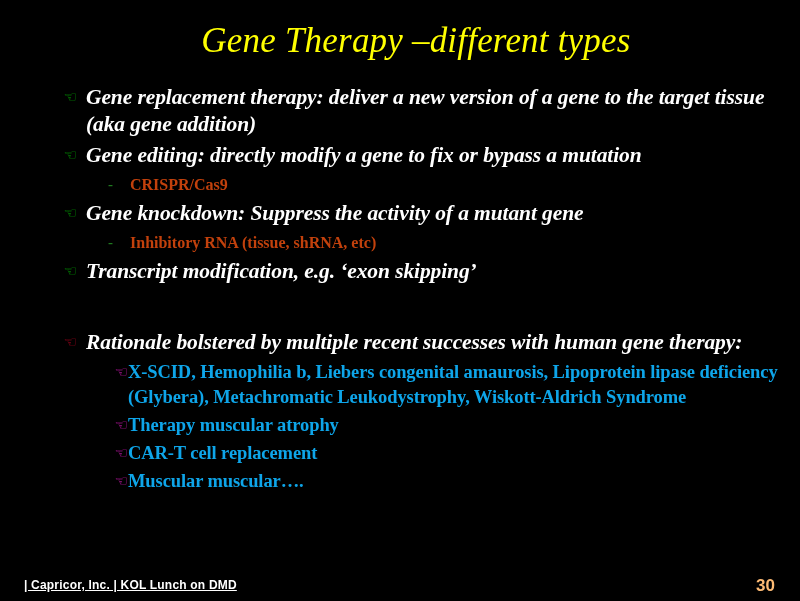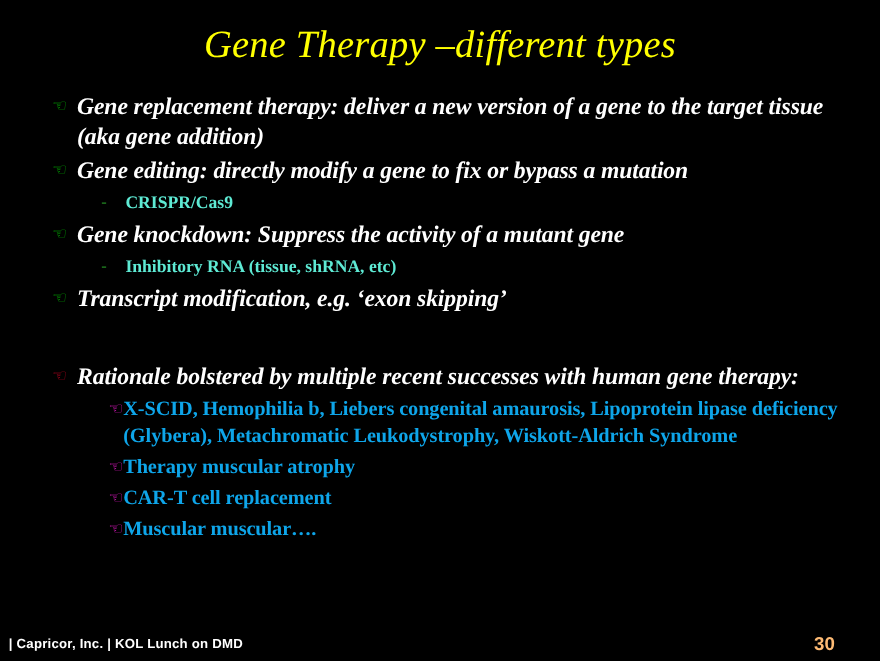--- a/index.html
+++ b/index.html
@@ -9,20 +9,21 @@
   }
   body {
     font-family: "Liberation Serif", "DejaVu Serif", serif;
   }
   #slide {
     position: relative;
     width: 769px;
     height: 601px;
     background: #000000;
     overflow: hidden;
+    margin-left: 16px;
   }
 
   
   #slide-title {
     position: absolute;
     left: 0;
     top: 21px;
     width: 800px;
     text-align: center;
     color: #ffff00;
@@ -83,21 +84,21 @@
   .lvl2 .glyph {
     flex: 0 0 auto;
     width: 22px;
     color: #1f7a1f;
     font-size: 15px;
     line-height: 23px;
     font-weight: bold;
   }
   .lvl2 .txt {
     flex: 1 1 auto;
-    color: #5eead4;
+    color: #c2410c;
     font-weight: bold;
     font-size: 16px;
     line-height: 23px;
   }
 
   
   .lvl1.red .glyph {
     color: #c00020;
   }
 
@@ -131,20 +132,21 @@
   
   #footer-text {
     position: absolute;
     left: 8px;
     bottom: 9px;
     color: #ffffff;
     font-family: "Liberation Sans", "DejaVu Sans", sans-serif;
     font-weight: bold;
     font-size: 12px;
     letter-spacing: 0.2px;
+    text-decoration: underline;
   }
   #page-number {
     position: absolute;
     right: 10px;
     bottom: 5px;
     color: #fdba74;
     font-family: "Liberation Sans", "DejaVu Sans", sans-serif;
     font-weight: bold;
     font-size: 17px;
   }

